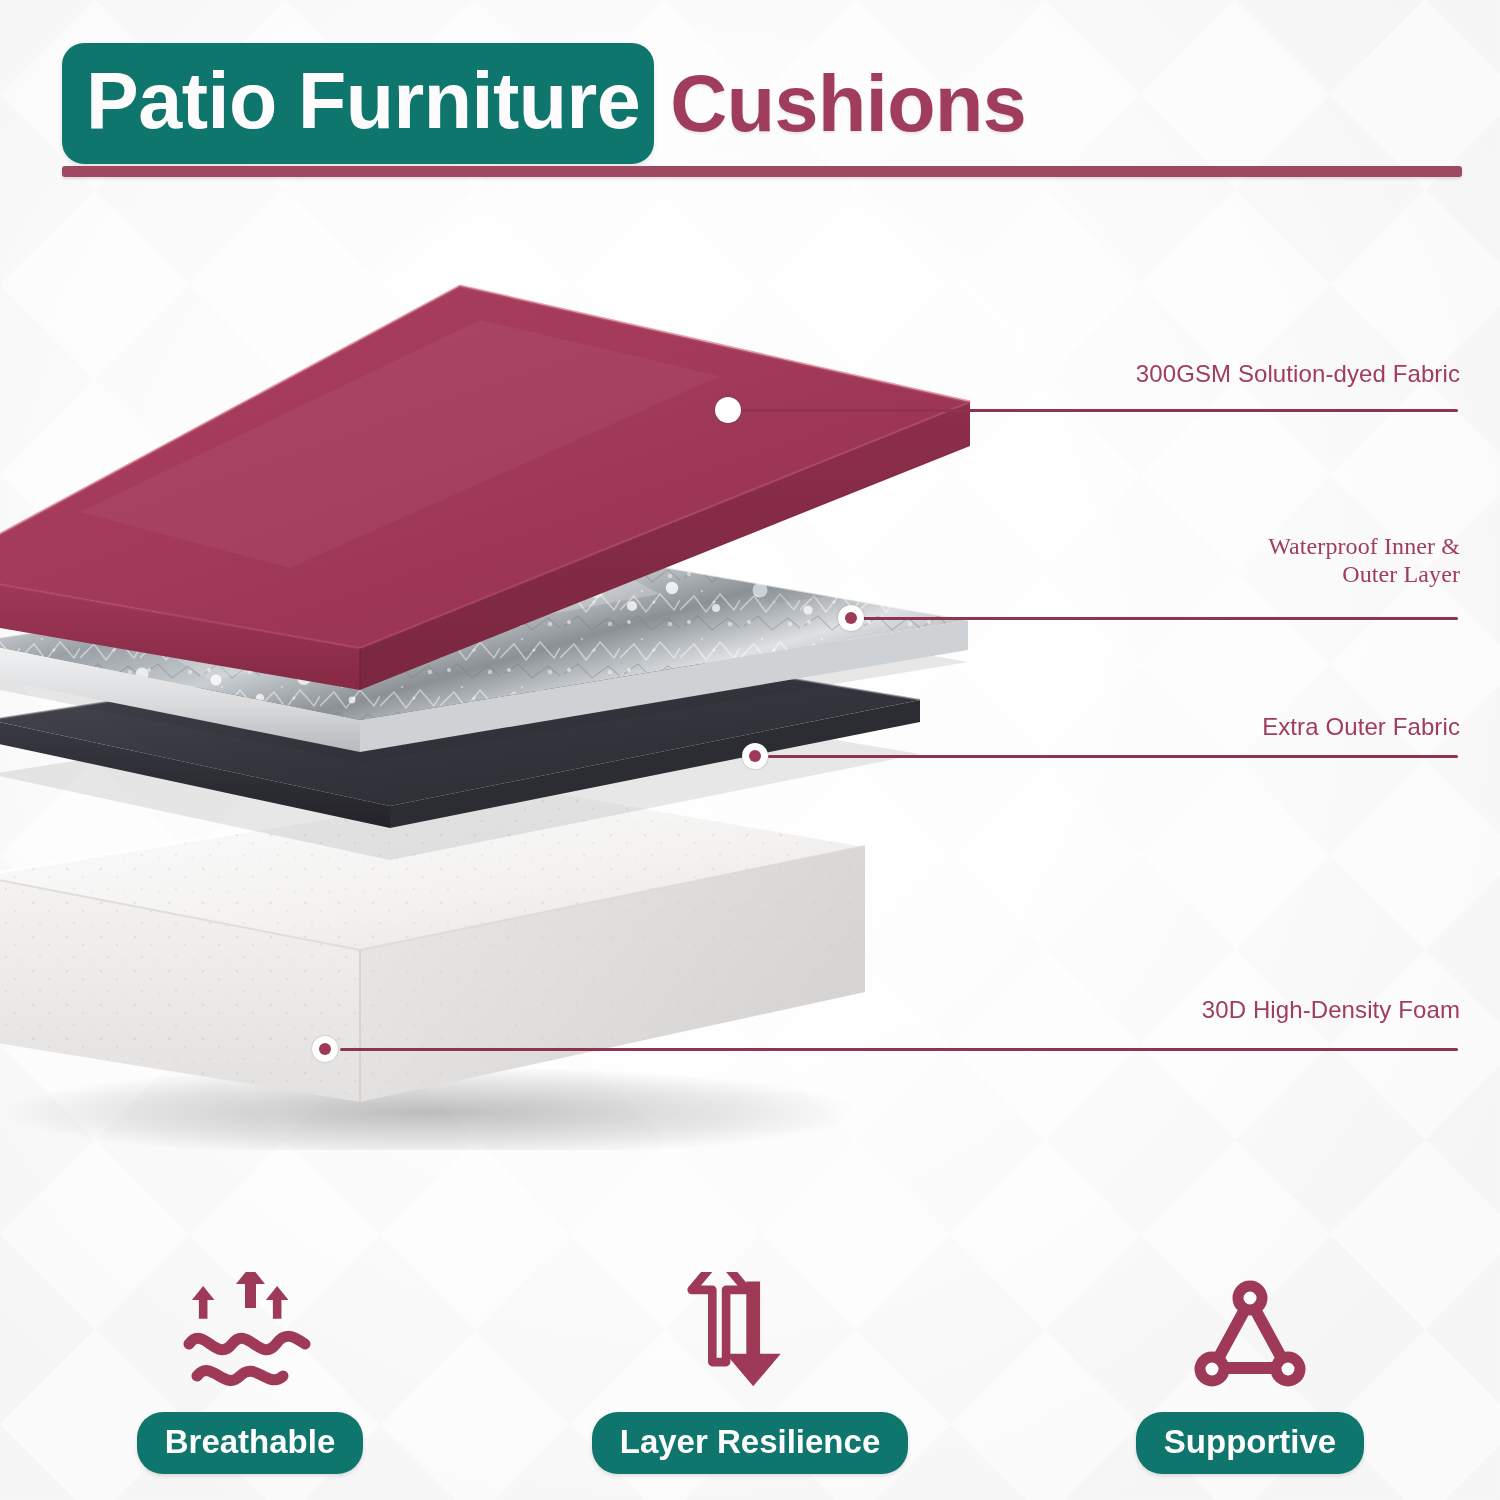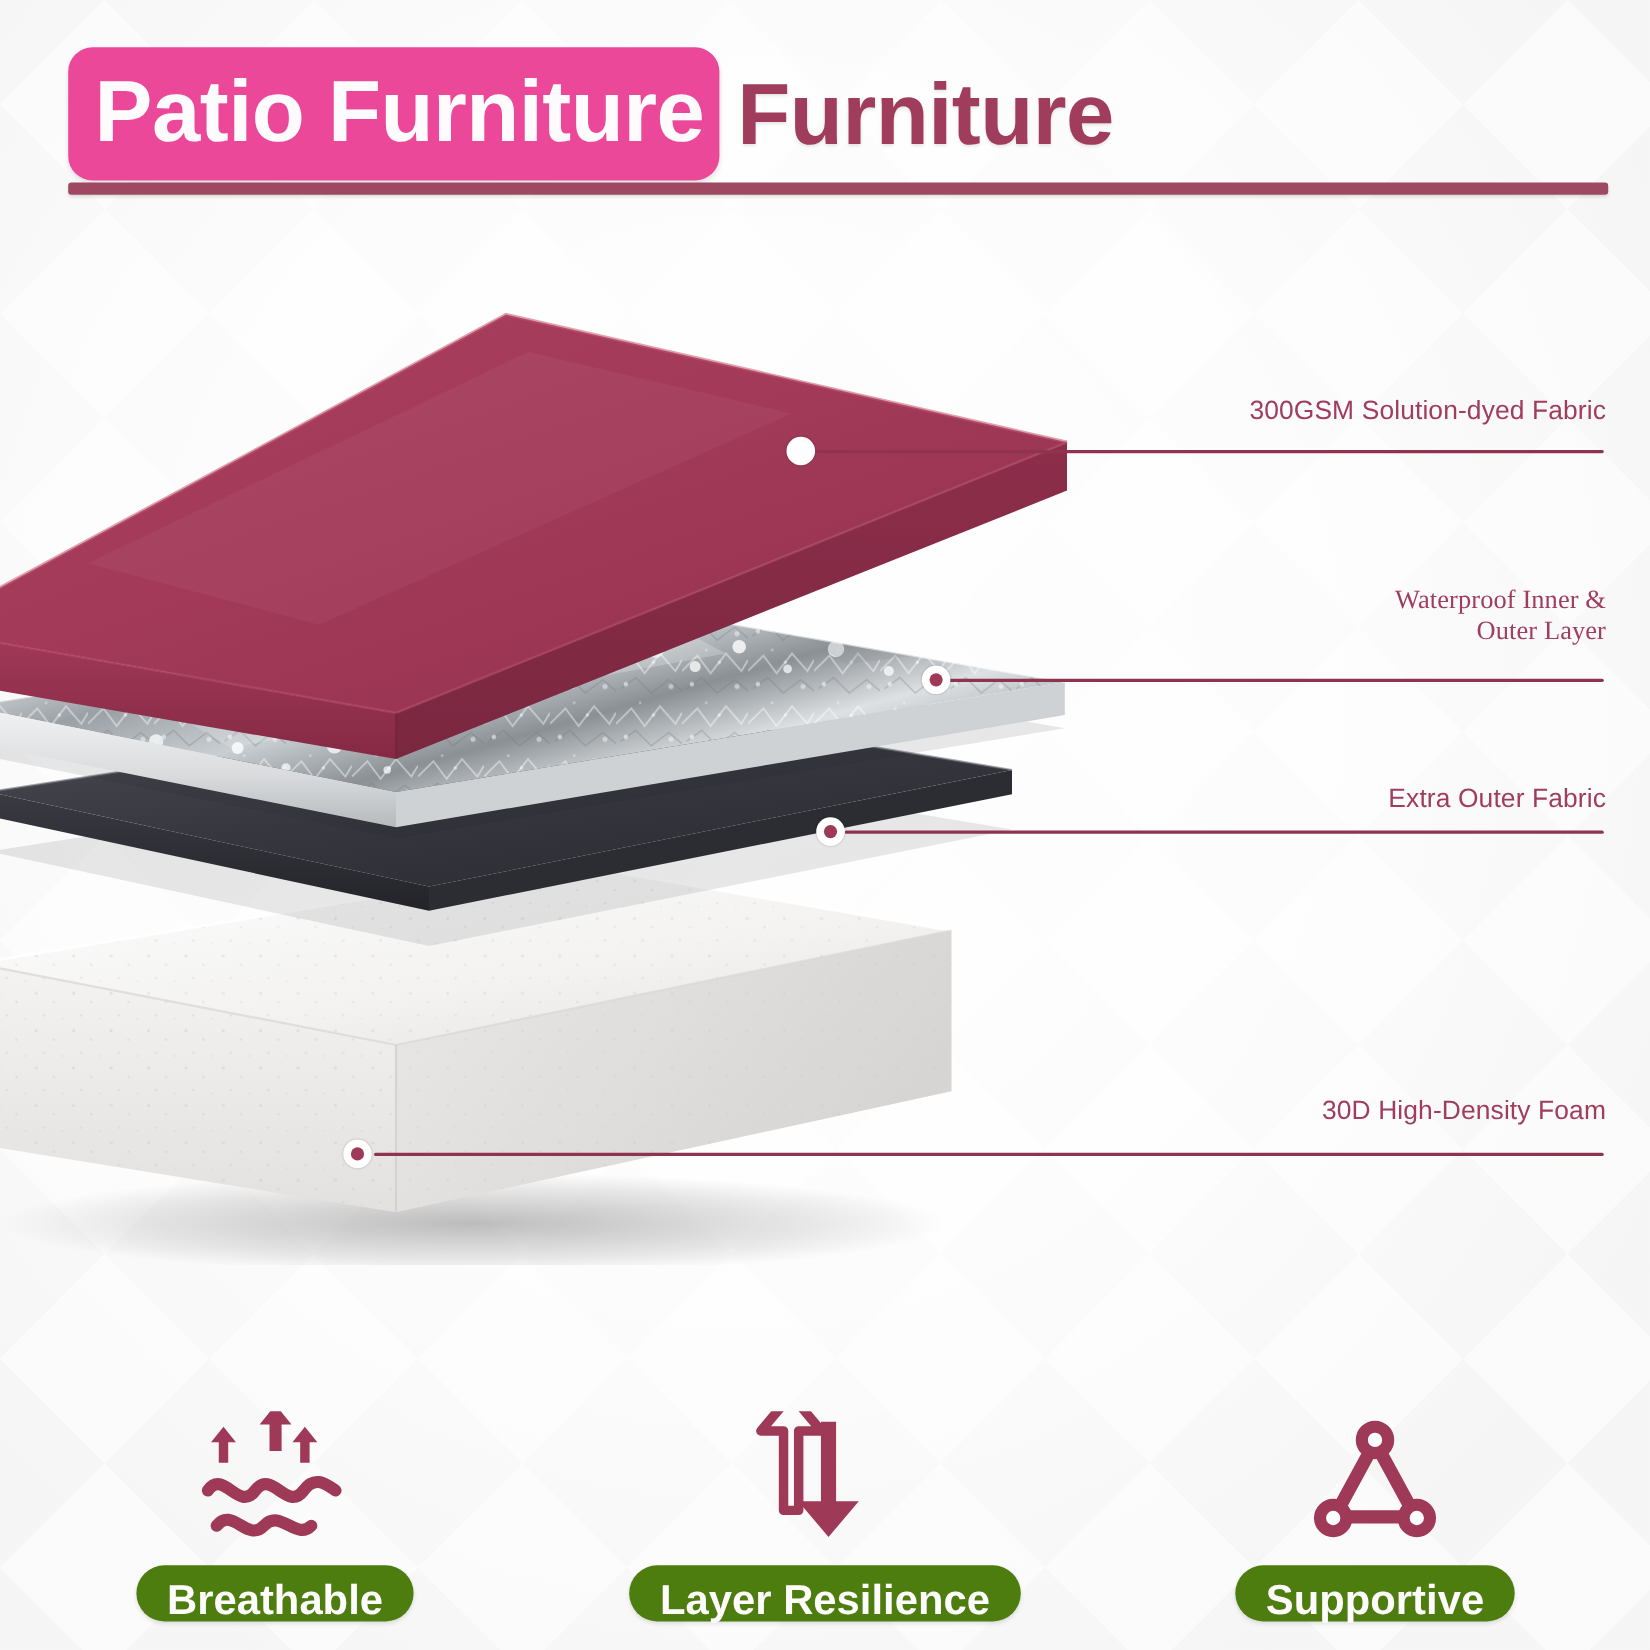--- a/index.html
+++ b/index.html
@@ -25,21 +25,21 @@
     position:absolute; inset:0;
     background:radial-gradient(ellipse at 45% 42%, rgba(255,255,255,0.95) 0%, rgba(255,255,255,0.75) 45%, rgba(255,255,255,0.15) 80%);
     z-index:1;
   }
 
   
   #title-block{ position:absolute; left:0; top:48px; width:1500px; z-index:20; }
   #title-row{ position:relative; height:110px; padding-left:62px; display:flex; align-items:center; }
   #title-badge{
     display:inline-block;
-    background:#ec4899;
+    background:#0f766e;
     color:#fdfbfb;
     font-size:79px;
     font-weight:bold;
     letter-spacing:-0.5px;
     line-height:1;
     padding:18px 14px 24px 24px;
     border-radius:22px;
     box-shadow:0 3px 5px rgba(0,0,0,0.10);
     white-space:nowrap;
     text-align:center;
@@ -105,41 +105,41 @@
   #features{
     position:absolute; left:0; bottom:26px; width:1500px; height:230px;
     display:flex; align-items:flex-end; z-index:25;
   }
   .feature{
     flex:1 1 0;
     display:flex; flex-direction:column; align-items:center; justify-content:flex-end;
   }
   .feature-icon{ height:140px; display:flex; align-items:flex-end; justify-content:center; margin-bottom:8px; }
   .feature-pill{
-    background:#4d7c0f;
+    background:#0f766e;
     color:#fdfbfb;
-    font-size:38px;
+    font-size:33px;
     font-weight:bold;
     border-radius:26px;
-    padding:13px 28px 0 28px;
+    padding:13px 28px 16px 28px;
     line-height:1;
     white-space:nowrap;
     box-shadow:0 2px 4px rgba(0,0,0,0.12);
   }
 </style>
 </head>
 <body>
 
 <div id="bg-pattern"></div>
 <div id="bg-vignette"></div>
 
 <div id="title-block">
   <div id="title-row">
     <span id="title-badge">Patio Furniture</span>
-    <span id="title-plain">Furniture</span>
+    <span id="title-plain">Cushions</span>
   </div>
   <div id="title-rule"></div>
 </div>
 
 <div id="stack">
   <svg width="1060" height="900" viewBox="0 0 1060 900" xmlns="http://www.w3.org/2000/svg">
     <defs>
       <linearGradient id="gFabricTop" x1="0" y1="0" x2="1" y2="1">
         <stop offset="0%" stop-color="#ab3f5f"></stop>
         <stop offset="45%" stop-color="#a33a59"></stop>

